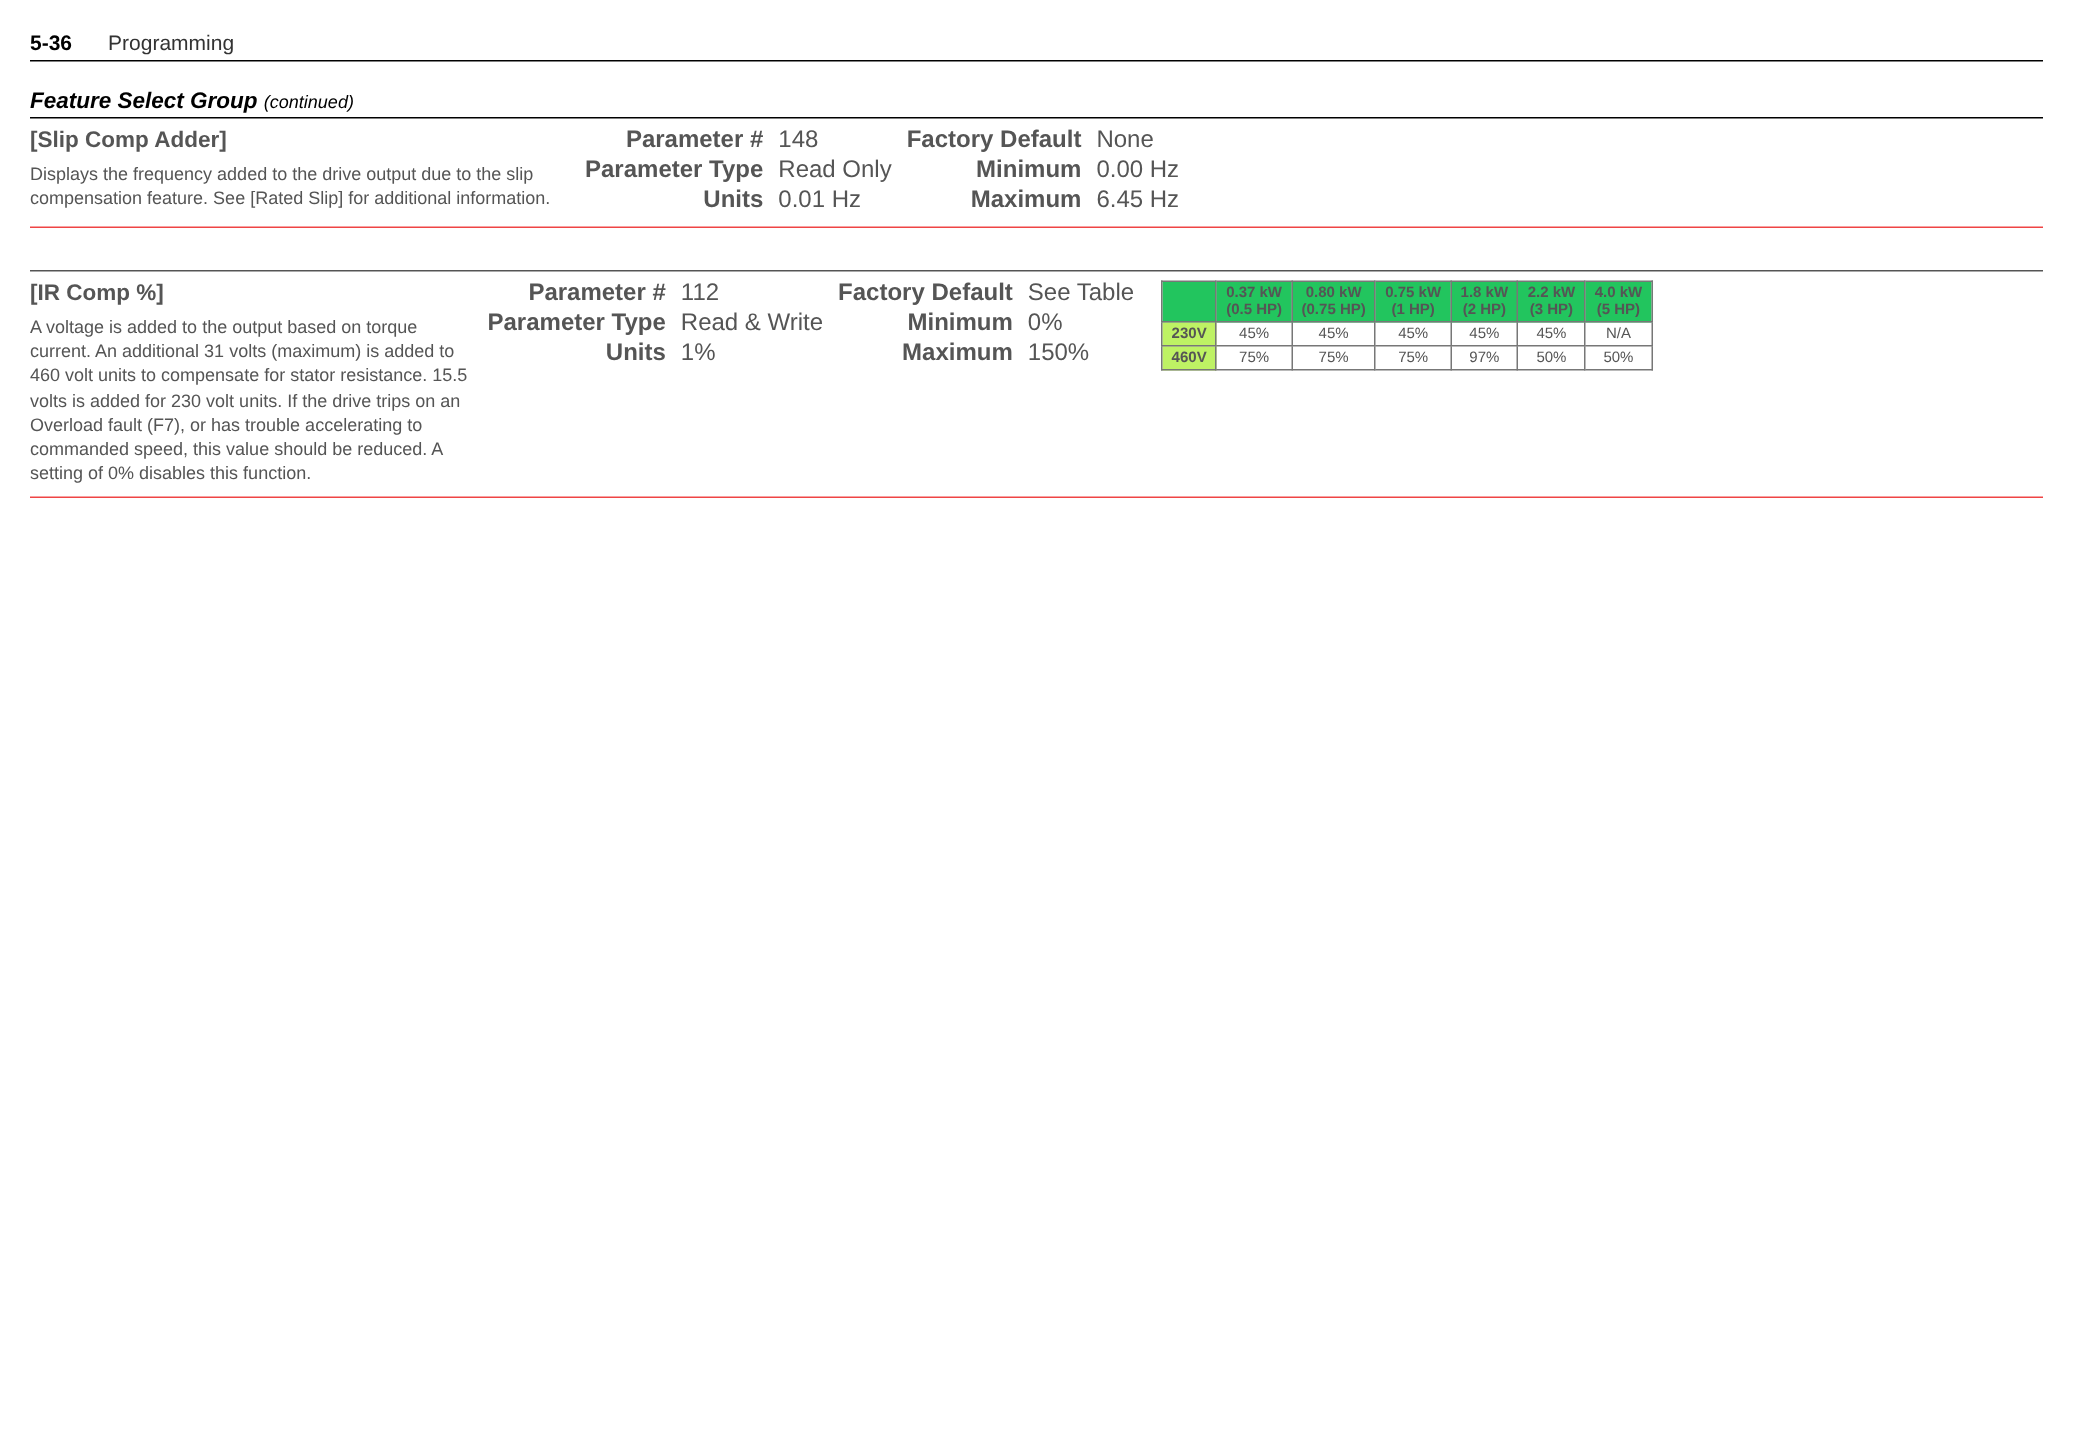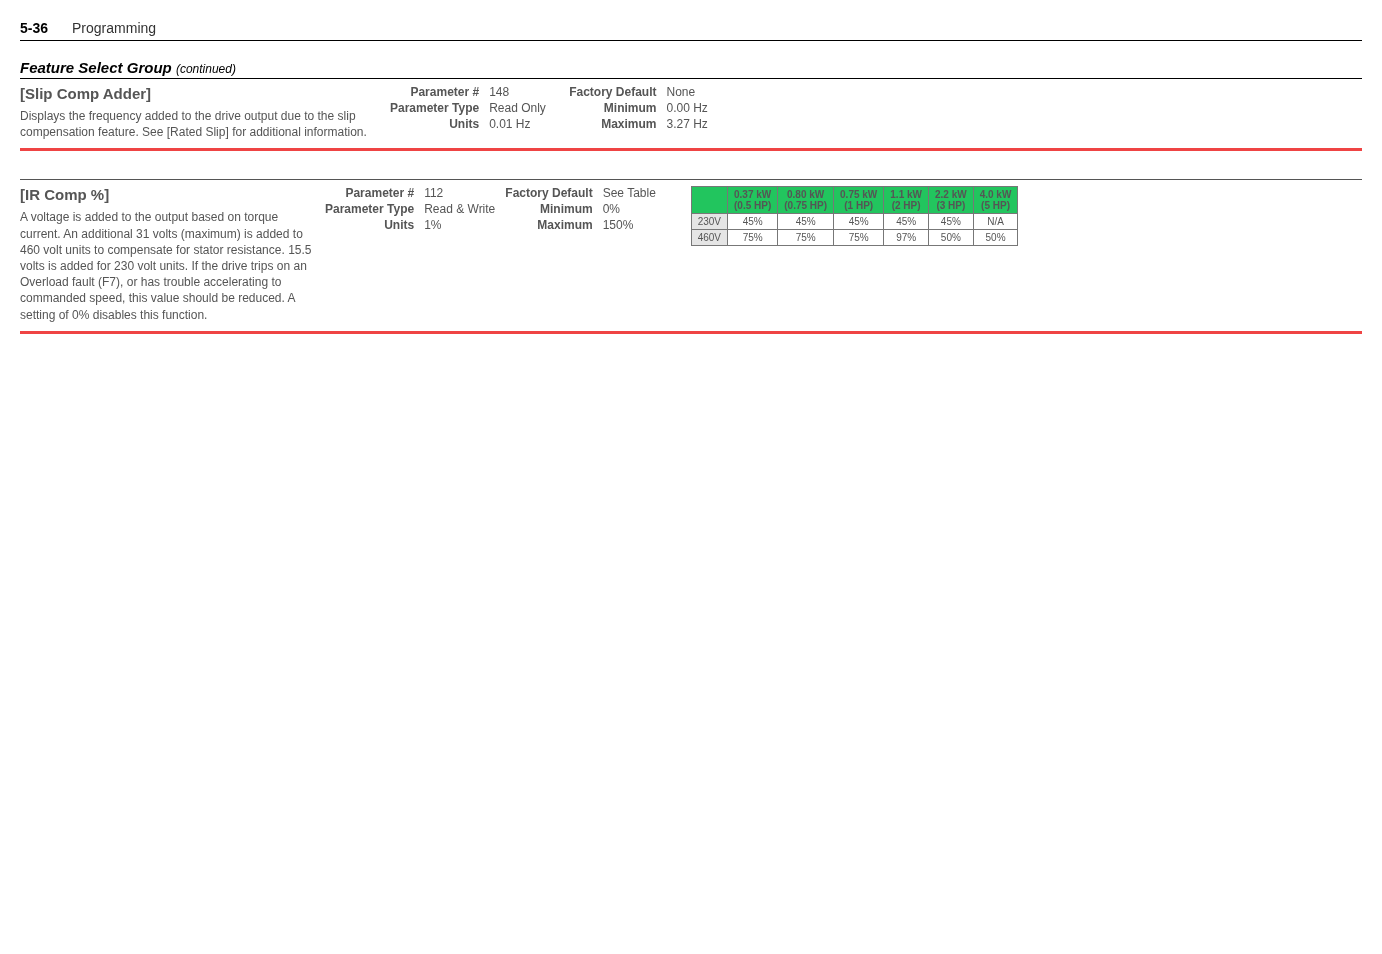--- a/index.html
+++ b/index.html
@@ -38,21 +38,21 @@
   .group-title .continued {
     font-weight: normal;
     font-size: 12px;
   }
   .param-block {
     display: flex;
     padding: 6px 0 8px 0;
     color: #555;
   }
   .hr-thin {
-    border-bottom: 3px solid #ef4444;
+    border-bottom: 1px solid #ef4444;
   }
   .desc-col {
     width: 370px;
     flex-shrink: 0;
     padding-right: 12px;
   }
   .desc-col.short {
     width: 305px;
   }
   .param-name {
@@ -66,21 +66,21 @@
     color: #555;
     line-height: 1.35;
   }
   .meta-col {
     flex-shrink: 0;
     display: grid;
     grid-template-columns: auto auto auto auto;
     column-gap: 10px;
     row-gap: 2px;
     align-content: start;
-    font-size: 12px;
+    font-size: 16px;
     color: #555;
   }
   .meta-label {
     font-weight: bold;
     text-align: right;
     color: #555;
   }
   .meta-val {
     text-align: left;
     min-width: 70px;
@@ -101,22 +101,22 @@
   }
   table.power th {
     background: #22c55e;
     font-weight: bold;
   }
   table.power th .sub {
     font-weight: bold;
     display: block;
   }
   table.power td.volt {
-    background: #e5e5e5;
-    font-weight: normal;
+    background: #bef264;
+    font-weight: bold;
   }
 </style>
 </head>
 <body>
 
 <div class="page-header">
   <span class="page-num">5-36</span>
   <span class="page-section">Programming</span>
 </div>
 
@@ -137,21 +137,21 @@
     <span class="meta-val">None</span>
 
     <span class="meta-label">Parameter Type</span>
     <span class="meta-val">Read Only</span>
     <span class="meta-label">Minimum</span>
     <span class="meta-val">0.00 Hz</span>
 
     <span class="meta-label">Units</span>
     <span class="meta-val">0.01 Hz</span>
     <span class="meta-label">Maximum</span>
-    <span class="meta-val">3.27 Hz</span>
+    <span class="meta-val">6.45 Hz</span>
   </div>
 </div>
 
 <div style="height:28px"></div>
 
 <div class="param-block hr-thin" style="border-top:1px solid #555">
   <div class="desc-col short">
     <div class="param-name">[IR Comp %]</div>
     <div class="desc-text">A voltage is added to the output based on torque current. An additional 31 volts (maximum) is added to 460 volt units to compensate for stator resistance. 15.5 volts is added for 230 volt units. If the drive trips on an Overload fault (F7), or has trouble accelerating to commanded speed, this value should be reduced. A setting of 0% disables this function.</div>
   </div>
@@ -182,21 +182,21 @@
           </th>
           <th>
             <span>0.80 kW</span>
             <span class="sub">(0.75 HP)</span>
           </th>
           <th>
             <span>0.75 kW</span>
             <span class="sub">(1 HP)</span>
           </th>
           <th>
-            <span>1.1 kW</span>
+            <span>1.8 kW</span>
             <span class="sub">(2 HP)</span>
           </th>
           <th>
             <span>2.2 kW</span>
             <span class="sub">(3 HP)</span>
           </th>
           <th>
             <span>4.0 kW</span>
             <span class="sub">(5 HP)</span>
           </th>

